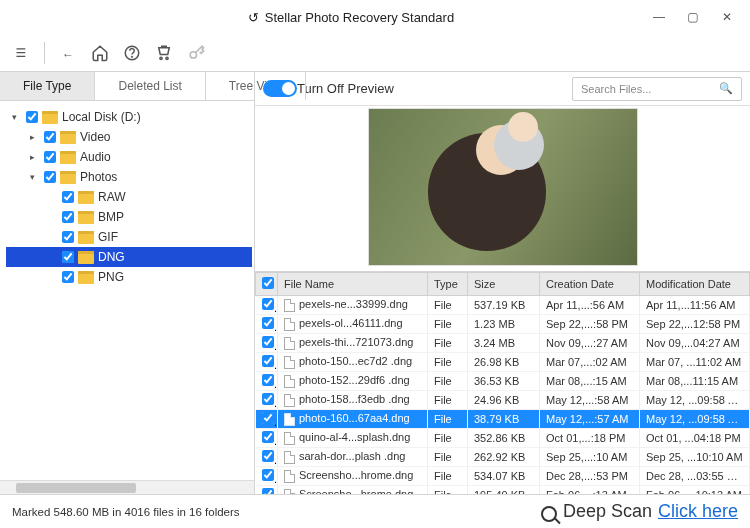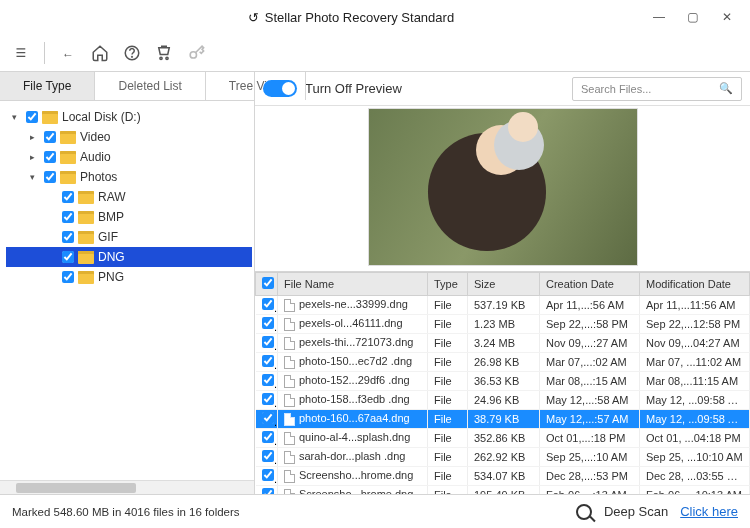--- a/index.html
+++ b/index.html
@@ -28,21 +28,21 @@
   .tree-row.selected { background:#1d4ed8; color:#fff; }
   .twisty { width:10px; font-size:9px; color:#555; }
   .tree-row.selected .twisty{color:#fff;}
   .cb { width:12px; height:12px; accent-color:#1a8cff;}
   .folder-icon { width:16px; height:13px; background:#f5c542; border-radius:1px; box-shadow: inset 0 3px 0 #e0b030; }
   .sidebar-scroll { position:absolute; bottom:0; left:0; right:0; height:14px; background:#f1f1f1; border-top:1px solid #ddd;}
   .sidebar-scroll::before{content:"";position:absolute;left:16px;top:2px;width:120px;height:10px;background:#c8c8c8;border-radius:2px;}
 
   .main { flex:1; display:flex; flex-direction:column; }
   .main-top { display:flex; align-items:center; justify-content:space-between; border-bottom:1px solid #e0e0e0; padding:5px 8px; height:34px;}
-  .toggle { display:flex; align-items:center; gap:8px; font-size:13px;}
+  .toggle { display:flex; align-items:center; gap:0; font-size:13px;}
   .switch { width:34px; height:17px; background:#1a8cff; border-radius:9px; position:relative; }
   .switch::after{content:"";position:absolute;right:2px;top:2px;width:13px;height:13px;background:#fff;border-radius:50%;}
   .search { width:170px; height:24px; border:1px solid #ccc; border-radius:2px; padding:0 8px; font-size:11px; color:#888; display:flex; align-items:center;}
 
   .preview { height:165px; display:flex; align-items:flex-start; justify-content:center; padding:2px 0 4px 0; background:#fff;}
   .preview-img { width:270px; height:158px; background:linear-gradient(120deg,#6b7c50 0%,#8a9868 50%,#5d6b43 100%); position:relative; overflow:hidden; border:1px solid #ddd;}
   .preview-img::before{content:"";position:absolute;left:40%;top:10%;width:50px;height:50px;background:#f0d5b8;border-radius:50%;box-shadow: -14px 42px 0 34px #3a2f28;}
   .preview-img::after{content:"";position:absolute;left:52%;top:2%;width:30px;height:30px;background:#f2dcc4;border-radius:50%;box-shadow:-4px 18px 0 10px #cfd3d6;}
 
   .grid-wrap { flex:1; overflow:auto; border-top:1px solid #d5d5d5;}
@@ -56,21 +56,21 @@
   tbody tr.selected .file-icon::after{background:#1a8cff;border-color:#cfe5ff;}
   .col-cb{width:22px;}
   .col-name{width:150px;}
   .col-type{width:40px;}
   .col-size{width:72px;}
   .col-cd{width:100px;}
   .col-md{width:110px;}
 
   .footer { height:34px; border-top:1px solid #d5d5d5; display:flex; align-items:center; justify-content:space-between; padding:0 12px; }
   .footer-left{ font-size:11.5px; color:#333;}
-  .footer-mid { display:flex; align-items:flex-start; gap:12px; font-size:13px;}
+  .footer-mid { display:flex; align-items:flex-end; gap:6px; font-size:18px;}
   .footer-mid a{color:#1a6dd6; text-decoration:underline;}
   .recover-btn { background:#0a84ff; color:#fff; border:none; width:120px; height:26px; font-size:13px; border-radius:2px;}
   .mag { width:16px;height:16px;border:2px solid #333;border-radius:50%;position:relative;}
   .mag::after{content:"";position:absolute;width:7px;height:2px;background:#333;right:-6px;bottom:-2px;transform:rotate(45deg);}
 </style>
 </head>
 <body>
 
 <div class="titlebar">
   <div style="width:60px"></div>

